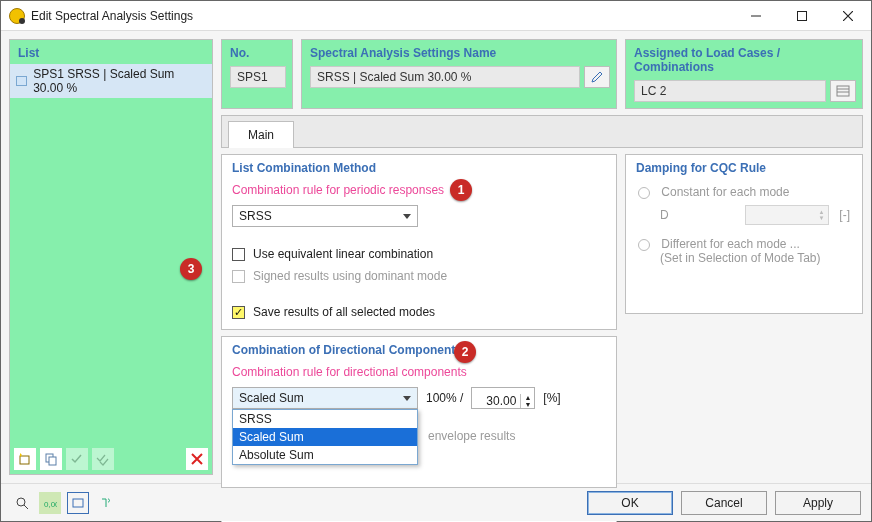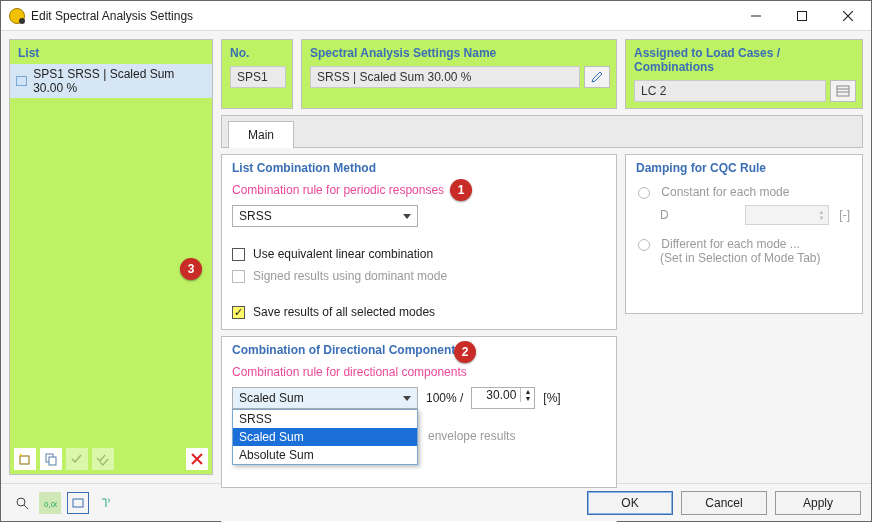--- a/index.html
+++ b/index.html
@@ -59,21 +59,21 @@
   }
   .top-row {
     flex: 1;
     display: flex;
     gap: 8px;
     min-height: 0;
   }
 
   .panel {
     border: 1px solid #bfbfbf;
-    background: #bef264;
+    background: #86efac;
   }
   .panel-header {
     font-weight: 600;
     color: #3b6fb5;
     padding: 6px 8px 4px 8px;
     font-size: 12px;
   }
 
   
   .left-col {
@@ -207,21 +207,21 @@
     border:1px solid #7aa7d1;
     background:#fff;
     box-shadow:2px 2px 4px rgba(0,0,0,0.25);
     z-index:10;
   }
   .dd-item { padding:2px 6px; }
   .dd-item.sel { background:#1a6fd8;color:#fff; }
 
   .row-inline { display:flex;align-items:center;gap:8px; }
   .spin {
-    width:64px;height:22px;border:1px solid #b0b0b0;display:flex;align-items:flex-start;
+    width:64px;height:22px;border:1px solid #b0b0b0;display:flex;align-items:flex-end;
   }
   .spin-text { flex:1;text-align:right;padding:0 4px; }
   .spin-btns { width:14px;display:flex;flex-direction:column; }
   .spin-btns div { flex:1;border-left:1px solid #c0c0c0;display:flex;align-items:center;justify-content:center;font-size:7px; }
 
   .annot {
     width:22px;height:22px;border-radius:50%;background:#c92b27;color:#fff;
     display:flex;align-items:center;justify-content:center;font-weight:bold;font-size:12px;
     position:absolute;
     box-shadow:0 1px 2px rgba(0,0,0,0.4);

